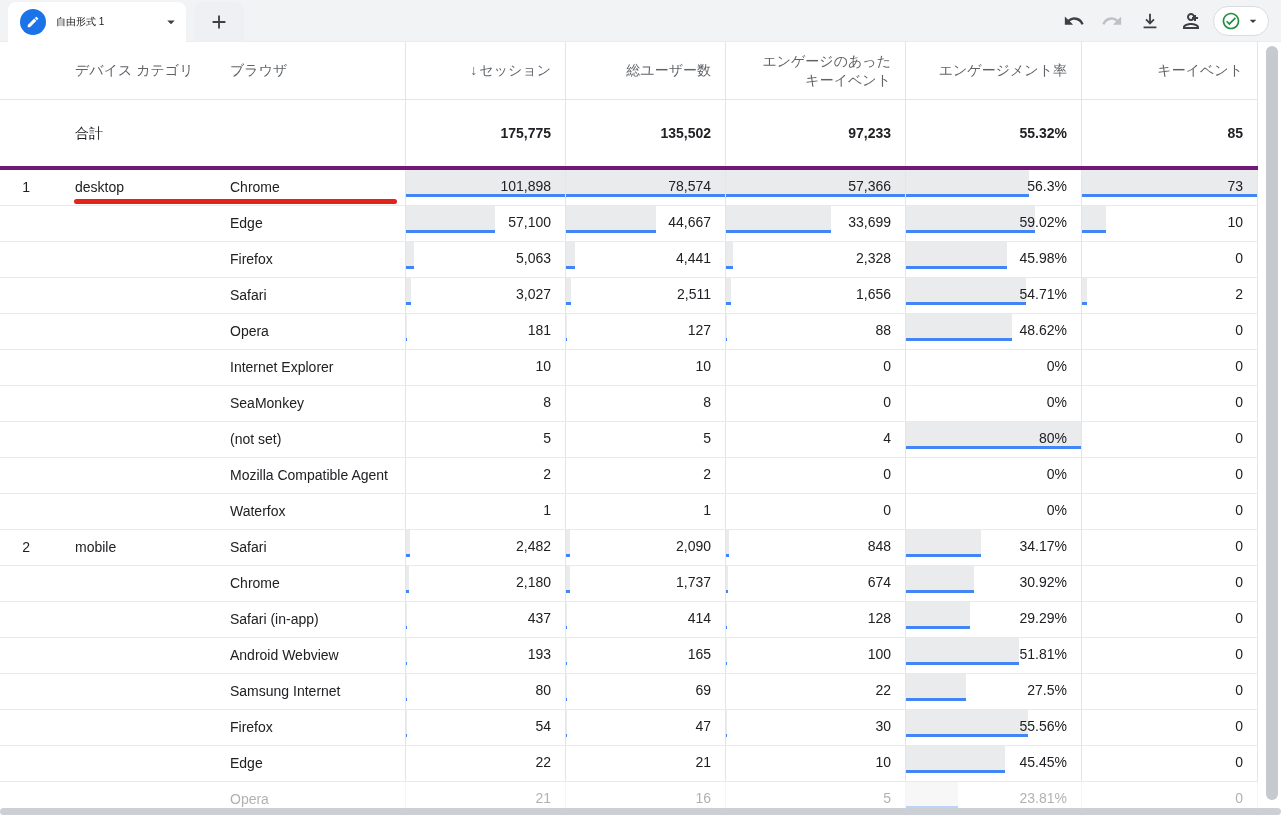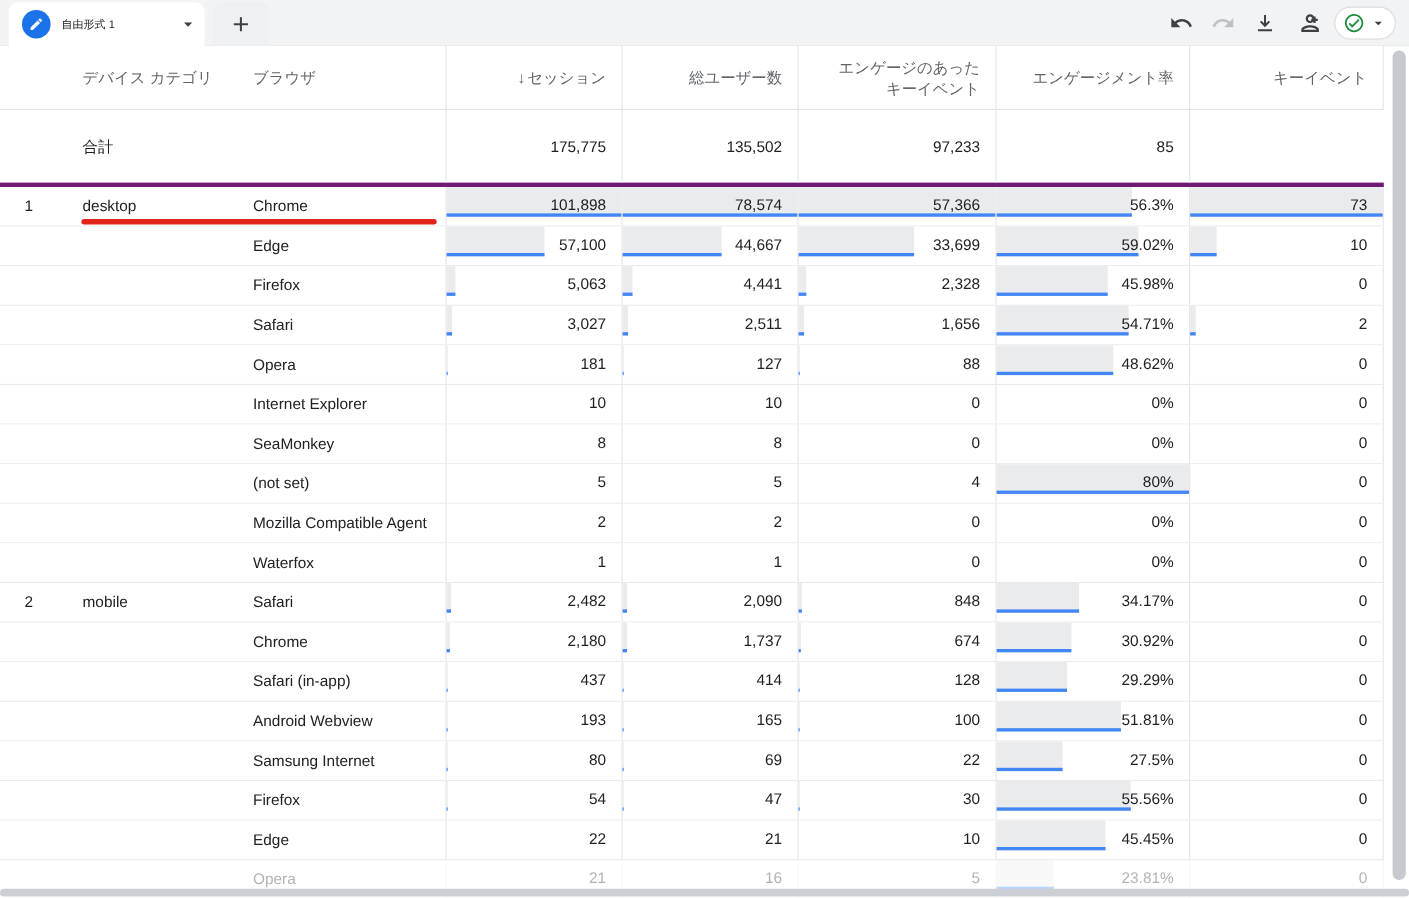--- a/index.html
+++ b/index.html
@@ -25,21 +25,21 @@
   .w-rate{width:176px;flex:none;} .w-key{width:177px;flex:none;}
   .thead{position:absolute;top:42px;left:0;width:1258px;height:58px;display:flex;border-bottom:1px solid #e3e5e8;background:#fff;}
   .hcell{color:#5f6368;font-size:14px;}
   .hcell.dim{display:flex;align-items:center;}
   .hcell.m{display:flex;flex-direction:column;justify-content:center;align-items:flex-end;padding-right:14px;border-left:1px solid #e3e5e8;line-height:19px;cursor:pointer;}
   .hcell.m.last{border-right:1px solid #e3e5e8;}
   .hline{display:flex;align-items:center;gap:2px;white-space:nowrap;}
   .pad15{padding-left:15px;}
   .total{position:absolute;top:100px;left:0;width:1258px;height:70px;display:flex;border-bottom:4px solid #701a75;background:#fff;}
   .total .cell{display:flex;align-items:center;}
-  .total .cell.m{justify-content:flex-end;padding-right:14px;font-weight:400;border-left:1px solid #e3e5e8;}
+  .total .cell.m{justify-content:flex-end;padding-right:14px;font-weight:700;border-left:1px solid #e3e5e8;}
   .total .cell.m.last{border-right:1px solid #e3e5e8;}
   .tbody{position:absolute;top:170px;left:0;width:1258px;}
   .row{display:flex;height:36px;border-bottom:1px solid #e8eaed;background:#fff;}
   .row.faded{opacity:.35;}
   .cell{position:relative;font-size:14px;color:#202124;}
   .cell.dim{line-height:35px;white-space:nowrap;overflow:hidden;}
   .cell.rnum{line-height:35px;text-align:right;padding-right:30px;}
   .cell.m{border-left:1px solid #e3e5e8;}
   .cell.m.last{border-right:1px solid #e3e5e8;}
   .bar{position:absolute;left:0;top:0;height:27px;background:#eaebed;border-bottom:3px solid #4285f4;}
@@ -157,20 +157,21 @@
   </div>
 </div>
 
 <div class="total">
   <div class="cell w-num"></div>
   <div class="cell dim w-dev pad15">合計</div>
   <div class="cell dim w-brow"></div>
   <div class="cell m w-sess">175,775</div>
   <div class="cell m w-users">135,502</div>
   <div class="cell m w-eng">97,233</div>
+  <div class="cell m w-rate">55.32%</div>
   <div class="cell m w-key last">85</div>
 </div>
 
 <div class="tbody">
     <div class="row">
       <div class="cell rnum w-num">1</div>
       <div class="cell dim w-dev pad15">desktop</div>
       <div class="cell dim w-brow">Chrome</div>
       <div class="cell m w-sess">
         <div class="bar" style="width: 100%;"></div>

